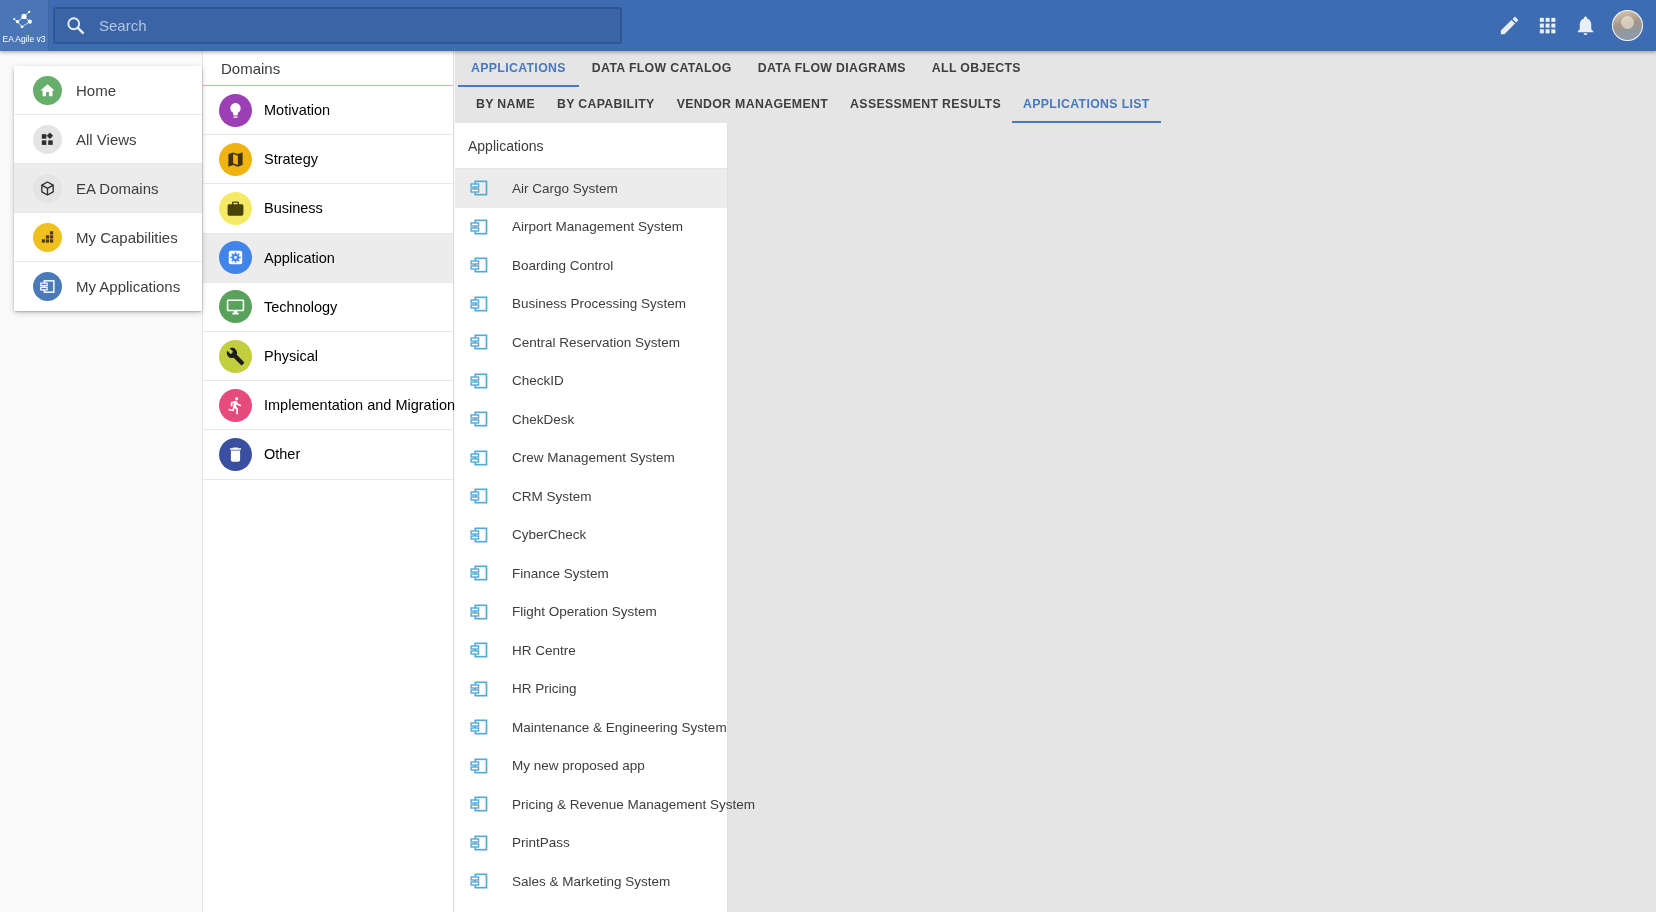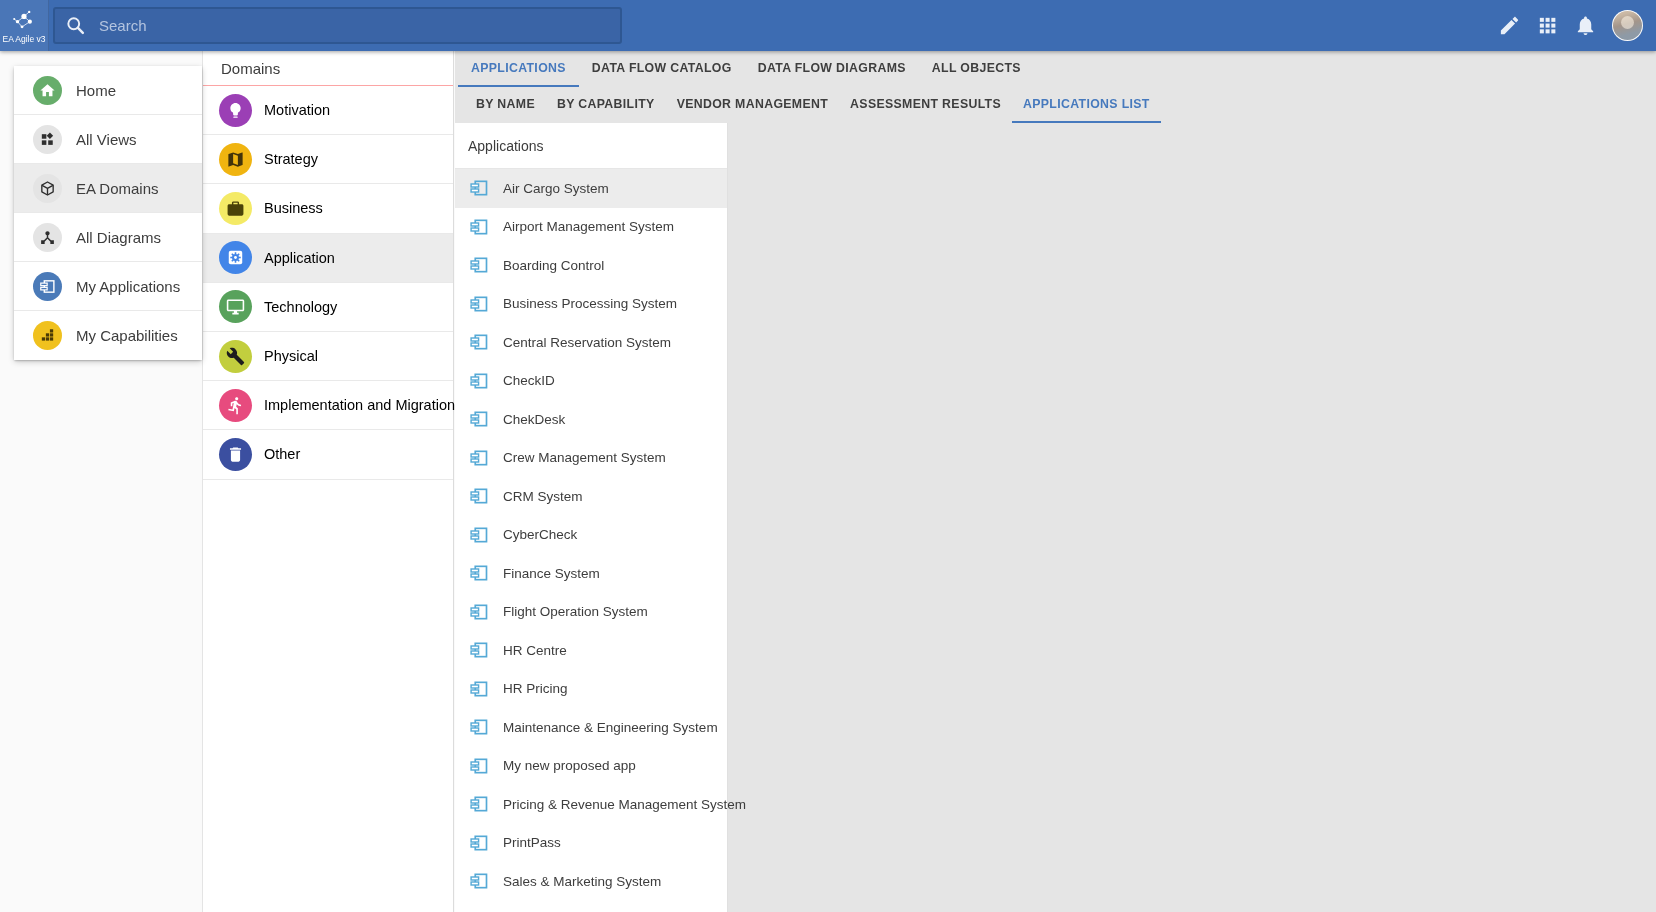--- a/index.html
+++ b/index.html
@@ -63,21 +63,21 @@
     cursor:pointer; white-space:nowrap; }
   .tab.selected { color:var(--accent,#4679bd); border-bottom-color:var(--accent,#4679bd); }
   .subrow { height:36px; display:flex; align-items:stretch; padding-left:10px; }
   .subrow .tab { padding:0 11px; }
 
   
   .list-panel { position:absolute; left:0; top:72px; bottom:0; width:273px; background:#fff;
     border-right:1px solid #e0e0e0; }
   .list-header { height:46px; display:flex; align-items:center; padding-left:13px;
     font-size:14px; color:#3c3c3c; border-bottom:1px solid #e6e6e6; }
-  .app-row { height:38.5px; display:flex; align-items:center; padding-left:13px; gap:13px;
+  .app-row { height:38.5px; display:flex; align-items:center; padding-left:13px; gap:22px;
     cursor:pointer; }
   .app-row.selected { background:#ececec; }
   .obj-icon { width:22px; height:20px; flex:0 0 auto; display:flex; align-items:center; }
   .obj-icon svg { width:22px; height:20px; }
   .app-label { font-size:13.5px; color:#3d3d3d; white-space:nowrap; }
 </style>
 </head>
 <body>
 
 <div class="topbar">
@@ -152,49 +152,41 @@
     <div class="side-item selected">
       <span class="chip" style="background: rgb(228, 228, 228); --chipbg: #e4e4e4; color: rgb(46, 46, 46);">
         <svg viewBox="0 0 24 24">
           <path d="M12 2.8 20 7.3v9.4L12 21.2 4 16.7V7.3z" fill="none" stroke="currentColor" stroke-width="1.9" stroke-linejoin="round"></path>
           <path d="M4.4 7.5 12 11.7l7.6-4.2M12 11.7v9.2" fill="none" stroke="currentColor" stroke-width="1.9" stroke-linejoin="round"></path>
         </svg>
       </span>
       <span class="side-label">EA Domains</span>
     </div>
     <div class="side-item">
-      <span class="chip" style="background: rgb(228, 228, 228); --chipbg: #e4e4e4; color: rgb(46, 46, 46);">
-        <svg viewBox="0 0 24 24" fill="currentColor">
-          <path d="M17 16l-4-4V8.8c1.2-.4 2-1.5 2-2.8 0-1.7-1.3-3-3-3S9 4.3 9 6c0 1.3.8 2.4 2 2.8V12l-4 4H3v5h5v-3.1l4-4.2 4 4.2V21h5v-5h-4z"></path>
-        </svg>
-      </span>
-      <span class="side-label">All Diagrams</span>
-    </div>
-    <div class="side-item">
-      <span class="chip" style="background: rgb(74, 122, 184); --chipbg: #4a7ab8; color: rgb(255, 255, 255);">
-        <svg viewBox="0 0 24 24">
-          <rect x="7.5" y="4" width="13.5" height="16" fill="none" stroke="currentColor" stroke-width="2"></rect>
-          <rect x="2.5" y="7.2" width="9" height="3.6" fill="var(--chipbg,#fff)" stroke="currentColor" stroke-width="1.7"></rect>
-          <rect x="2.5" y="13.2" width="9" height="3.6" fill="var(--chipbg,#fff)" stroke="currentColor" stroke-width="1.7"></rect>
-        </svg>
-      </span>
-      <span class="side-label">My Applications</span>
-    </div>
-    <div class="side-item">
       <span class="chip" style="background: rgb(240, 193, 30); --chipbg: #f0c11e; color: rgb(74, 58, 5);">
         <svg viewBox="0 0 24 24" fill="currentColor">
           <rect x="4" y="14.6" width="4.6" height="4.6"></rect>
           <rect x="9.7" y="14.6" width="4.6" height="4.6"></rect>
           <rect x="15.4" y="14.6" width="4.6" height="4.6"></rect>
           <rect x="9.7" y="8.9" width="4.6" height="4.6"></rect>
           <rect x="15.4" y="8.9" width="4.6" height="4.6"></rect>
           <rect x="15.4" y="3.2" width="4.6" height="4.6"></rect>
         </svg>
       </span>
       <span class="side-label">My Capabilities</span>
+    </div>
+    <div class="side-item">
+      <span class="chip" style="background: rgb(74, 122, 184); --chipbg: #4a7ab8; color: rgb(255, 255, 255);">
+        <svg viewBox="0 0 24 24">
+          <rect x="7.5" y="4" width="13.5" height="16" fill="none" stroke="currentColor" stroke-width="2"></rect>
+          <rect x="2.5" y="7.2" width="9" height="3.6" fill="var(--chipbg,#fff)" stroke="currentColor" stroke-width="1.7"></rect>
+          <rect x="2.5" y="13.2" width="9" height="3.6" fill="var(--chipbg,#fff)" stroke="currentColor" stroke-width="1.7"></rect>
+        </svg>
+      </span>
+      <span class="side-label">My Applications</span>
     </div>
   </div>
 
 <div class="domains">
   <div class="domains-header">Domains</div>
   <div>
 
   <div class="domain-item">
         <span class="chip" style="background: rgb(155, 63, 181); --chipbg: #9b3fb5; color: rgb(255, 255, 255);">
           <svg viewBox="0 0 24 24" fill="currentColor">

